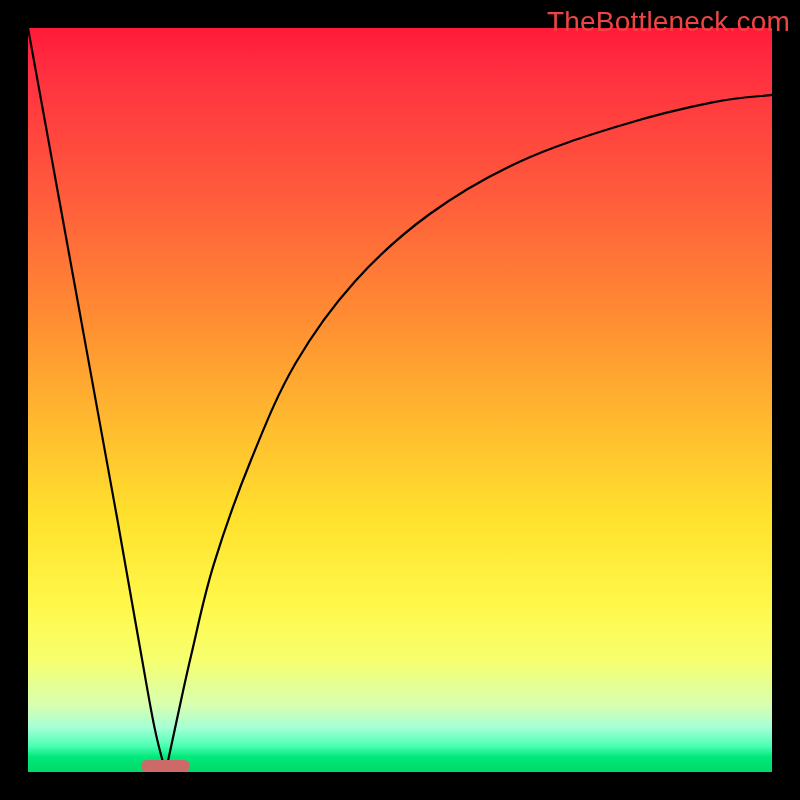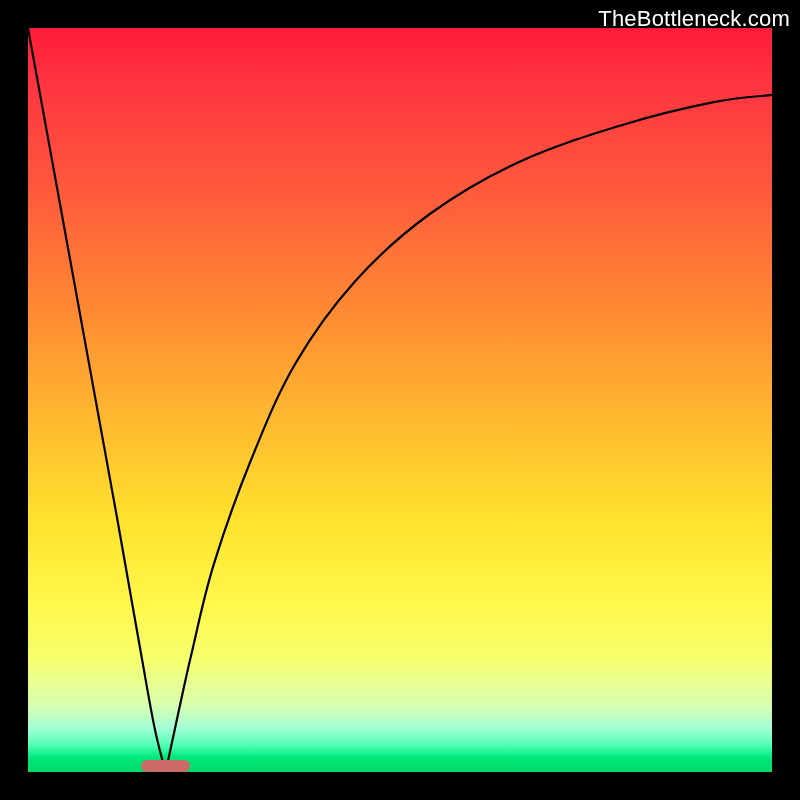--- a/index.html
+++ b/index.html
@@ -38,22 +38,22 @@
       #d8ffb0 91%,
       #a6ffd6 94%,
       #4cffb3 96.5%,
       #00e87a 98%,
       #00d968 100%);
   }
   .watermark {
     position: absolute;
     top: 6px;
     right: 10px;
-    color: #ffffff;
-    font-size: 22px;
+    color: #ef4444;
+    font-size: 28px;
     letter-spacing: 0.2px;
     user-select: none;
   }
   svg.curve {
     position: absolute;
     left: 0;
     top: 0;
     width: 744px;
     height: 744px;
     overflow: visible;

